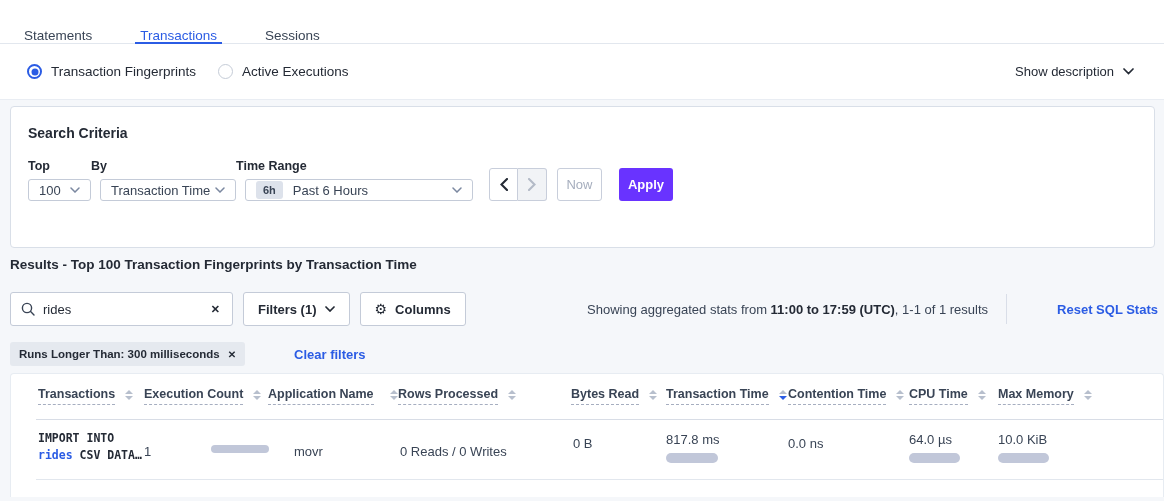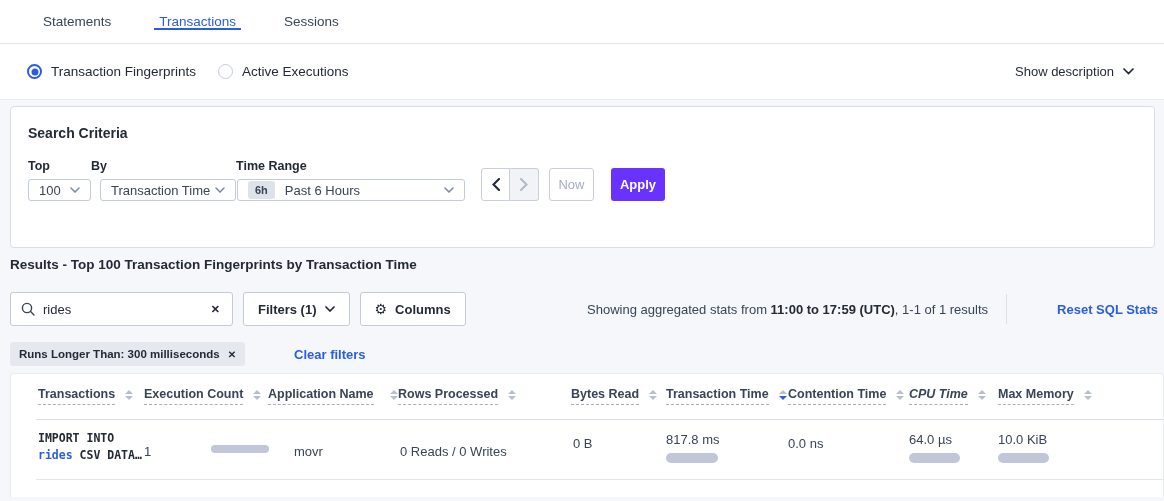--- a/index.html
+++ b/index.html
@@ -7,21 +7,21 @@
   .page {
     position:relative; width:1164px; height:501px;
     background:#f5f7fa; overflow:hidden;
     font-family:"Liberation Sans", sans-serif;
     font-size:13px; color:#242a35;
   }
   
   .tabbar {
     position:absolute; left:0; top:0; width:1164px; height:44px;
     background:#fff; border-bottom:1px solid #e2e7ee;
-    display:flex; align-items:center; padding-left:38px;
+    display:flex; align-items:flex-end; padding-left:19px;
   }
   .tab {
     display:flex; align-items:center; padding:0 5px; margin-right:38px;
     font-size:13.5px; color:#394455; cursor:pointer; position:relative;
   }
   .tab.active { color:#2b5ce4; font-weight:500; }
   .tab.active::after {
     content:""; position:absolute; left:0; right:0; bottom:-1px; height:2px; background:#2b5ce4;
   }
   
@@ -56,21 +56,21 @@
   .criteria-row { position:absolute; left:17px; top:52px; display:flex; align-items:flex-end; }
   .field { display:flex; flex-direction:column; }
   .field-label { font-size:12.5px; font-weight:700; color:#242a35; margin-bottom:6px; }
   .control {
     height:22px; border:1px solid #c4cbd8; border-radius:3px; background:#fff;
     display:flex; align-items:center; padding:0 10px; color:#394455; cursor:pointer;
   }
   .control .chev { margin-left:auto; color:#7b88a0; display:flex; }
   .w-top { width:63px; }
   .w-by  { width:136px; margin-left:9px; }
-  .w-tr  { width:228px; margin-left:1px; }
+  .w-tr  { width:228px; margin-left:9px; }
   .tr-badge {
     background:#dde2eb; color:#394455; font-size:11px; font-weight:700;
     border-radius:3px; padding:3px 7px; margin-right:10px;
   }
   .arrow-group { display:flex; margin-left:16px; }
   .arrow-btn {
     width:29px; height:33px; border:1px solid #c8cedb; background:#fff;
     display:flex; align-items:center; justify-content:center; cursor:pointer;
   }
   .arrow-btn.prev { border-radius:3px 0 0 3px; }
@@ -327,21 +327,21 @@
           <span class="caret-down"></span>
         </span>
     </div>
     <div class="th" style="left:777px;">
       <span class="th-label">Contention Time</span>
       <span class="sorter">
           <span class="caret-up"></span>
           <span class="caret-down"></span>
         </span>
     </div>
-    <div class="th" style="left:898px;font-style:italic;">
+    <div class="th" style="left:898px;">
       <span class="th-label">CPU Time</span>
       <span class="sorter">
           <span class="caret-up"></span>
           <span class="caret-down"></span>
         </span>
     </div>
     <div class="th" style="left:987px;">
       <span class="th-label">Max Memory</span>
       <span class="sorter">
           <span class="caret-up"></span>

